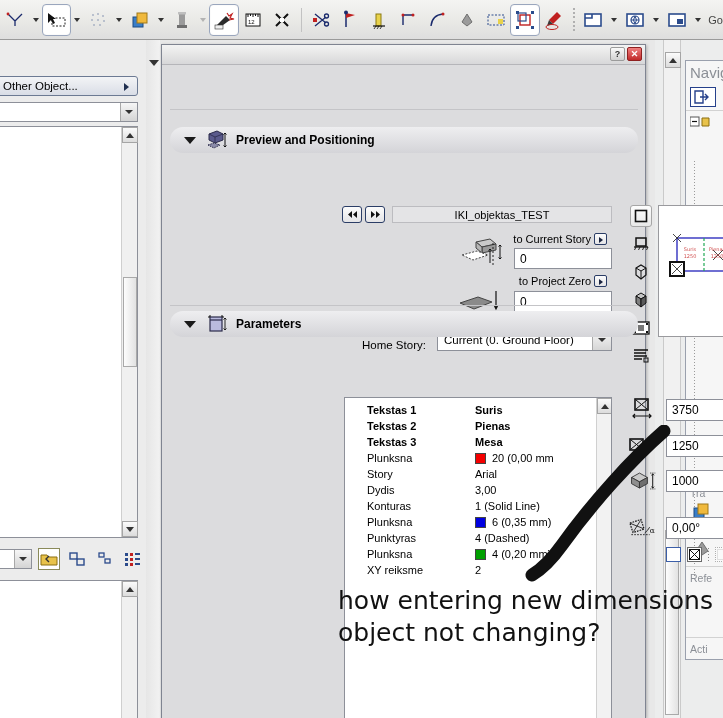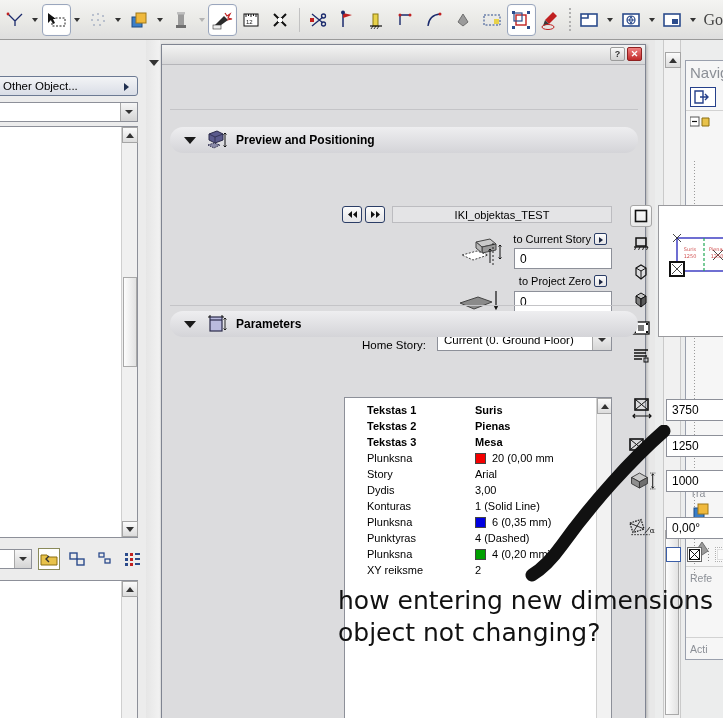--- a/index.html
+++ b/index.html
@@ -36,21 +36,21 @@
   }
   .tb-arrow i {
     display:block; width:0;height:0;
     border-left:3.5px solid transparent;border-right:3.5px solid transparent;
     border-top:4px solid #333;
   }
   .tb-arrow.dim i { border-top-color:#b3b3b3; }
   .tb-sep { width:1px; height:24px; background:#c2c2c2; margin:0 4px; }
   .tb-dots { width:4px; height:26px; display:flex;flex-direction:column;justify-content:space-around;align-items:center;margin:0 3px;}
   .tb-dots s { width:2px;height:2px;background:#b0b0b0;display:block; }
-  .tb-text { font-size:16px; color:#444; padding-left:4px;font-family:Liberation Serif, serif;}
+  .tb-text { font-size:11px; color:#444; padding-left:4px;}
 
   
   .leftpanel {
     position:absolute; left:0; top:40px; width:160px; height:678px;
     background:#eceded;
     border-right:1px solid #a9a9a9;
   }
   .lp-strip { position:absolute; left:0; top:0; width:146px; height:100%; background:#ececec; }
   .lp-otherobj {
     position:absolute; left:-8px; top:36px; width:146px; height:20px;

